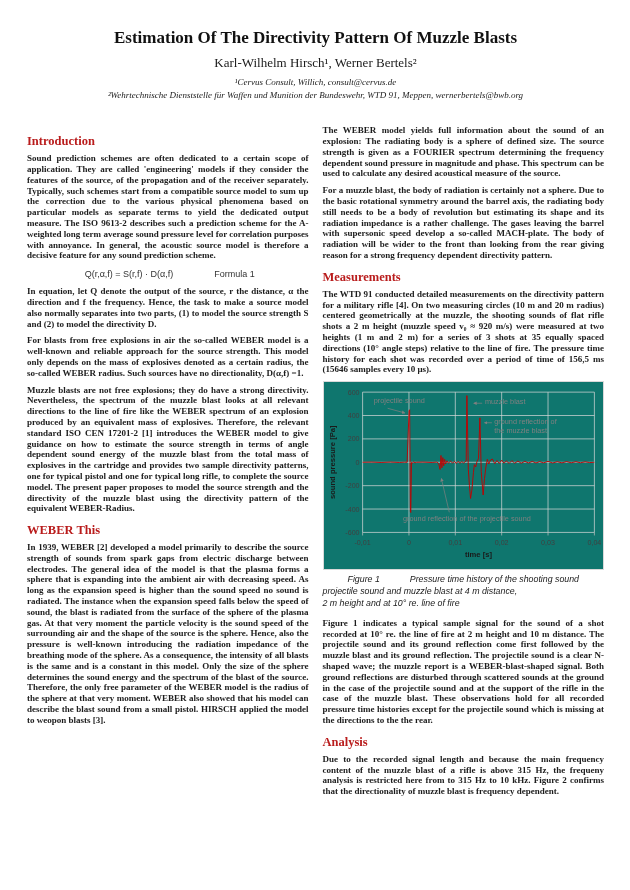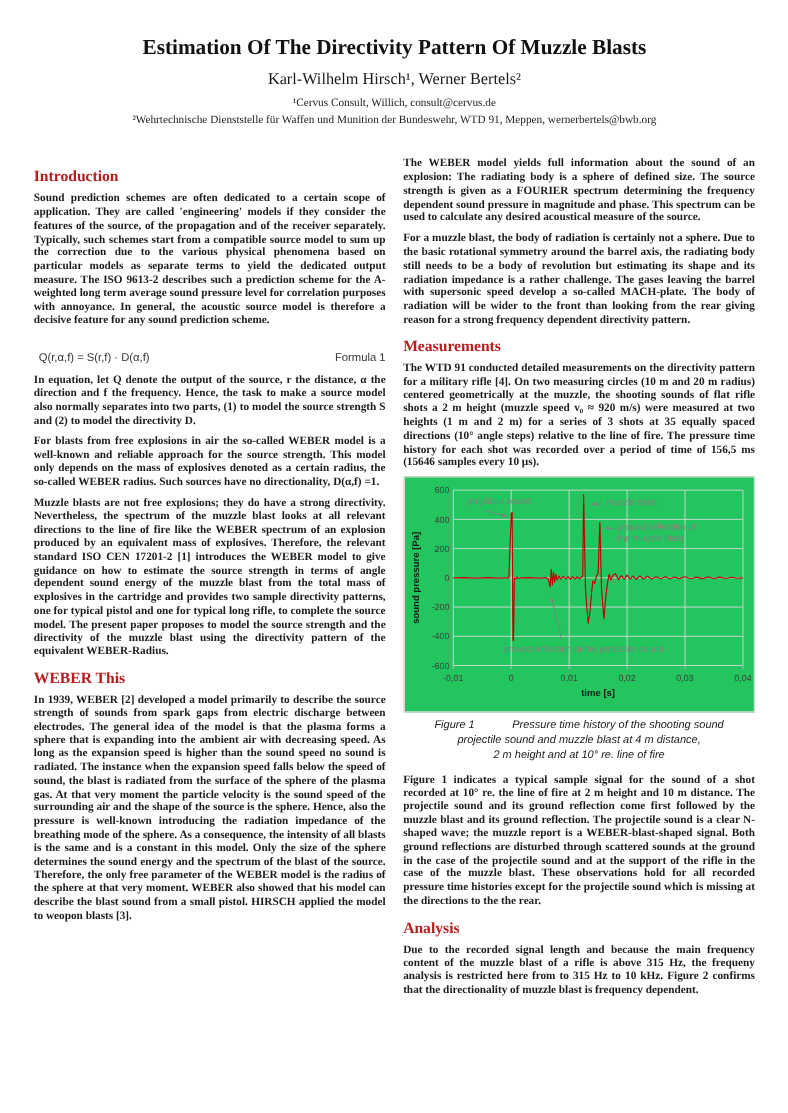--- a/index.html
+++ b/index.html
@@ -4,46 +4,46 @@
 <style>
   html,body{margin:0;padding:0;background:#fff;}
   .page{
     width:630px;height:890px;box-sizing:border-box;
     padding:28px 26px 0 27px;background:#ffffff;overflow:hidden;
     font-family:"Liberation Serif","DejaVu Serif",serif;color:#1a1a1a;
   }
   header{text-align:center;}
   h1{font-size:17px;font-weight:bold;margin:0 0 7px 0;color:#111;}
   .authors{font-size:13px;margin:0 0 5px 0;}
-  .affil{font-size:9px;line-height:1.4;color:#222;}
+  .affil{font-size:9px;font-style:italic;line-height:1.4;color:#222;}
   .columns{display:flex;gap:14px;margin-top:24px;}
   .col{flex:1;min-width:0;}
   h2{font-size:12.5px;font-weight:bold;margin:9px 0 4px 0;color:#b91c1c;}
   .col p{
     font-size:9px;line-height:10.8px;text-align:justify;
     margin:0 0 6px 0;color:#1c1c1c;font-weight:bold;
   }
   .formula-row{
-    display:flex;justify-content:space-between;align-items:center;
+    display:flex;justify-content:center;align-items:center;
     font-family:"Liberation Sans","DejaVu Sans",sans-serif;
-    font-size:9px;color:#333;margin:20px 0 7px 0;padding-left:4px;gap:41px;
+    font-size:9px;color:#333;margin:8px 0 7px 0;padding-left:4px;gap:41px;
   }
   figure{
-    margin:4px 0 4px 0;border:1px solid #d9d9d9;background:#22c55e;
+    margin:4px 0 4px 0;border:1px solid #d9d9d9;background:#0f766e;
     padding:2px;
     text-align:center;
   }
   figure svg{display:block;width:100%;height:auto;}
   .tick{font-family:"Liberation Sans","DejaVu Sans",sans-serif;font-size:7px;fill:#404040;}
   .axis-label{font-family:"Liberation Sans","DejaVu Sans",sans-serif;font-size:7.5px;font-weight:bold;fill:#1a1a1a;}
   .anno{font-family:"Liberation Sans","DejaVu Sans",sans-serif;font-size:7.2px;fill:#808080;}
   .caption{
     font-family:"Liberation Sans","DejaVu Sans",sans-serif;
     font-style:italic;font-size:8.8px;line-height:1.35;color:#1a1a1a;
-    text-align:center;margin:2px 0 8px 0;
+    text-align:left;margin:2px 0 8px 0;
   }
   .cap-row{display:flex;justify-content:center;gap:30px;}
   .cap-label{flex:none;}
 </style>
 </head>
 <body>
 
 <div class="page">
   <header>
     <h1>Estimation Of The Directivity Pattern Of Muzzle Blasts</h1>

